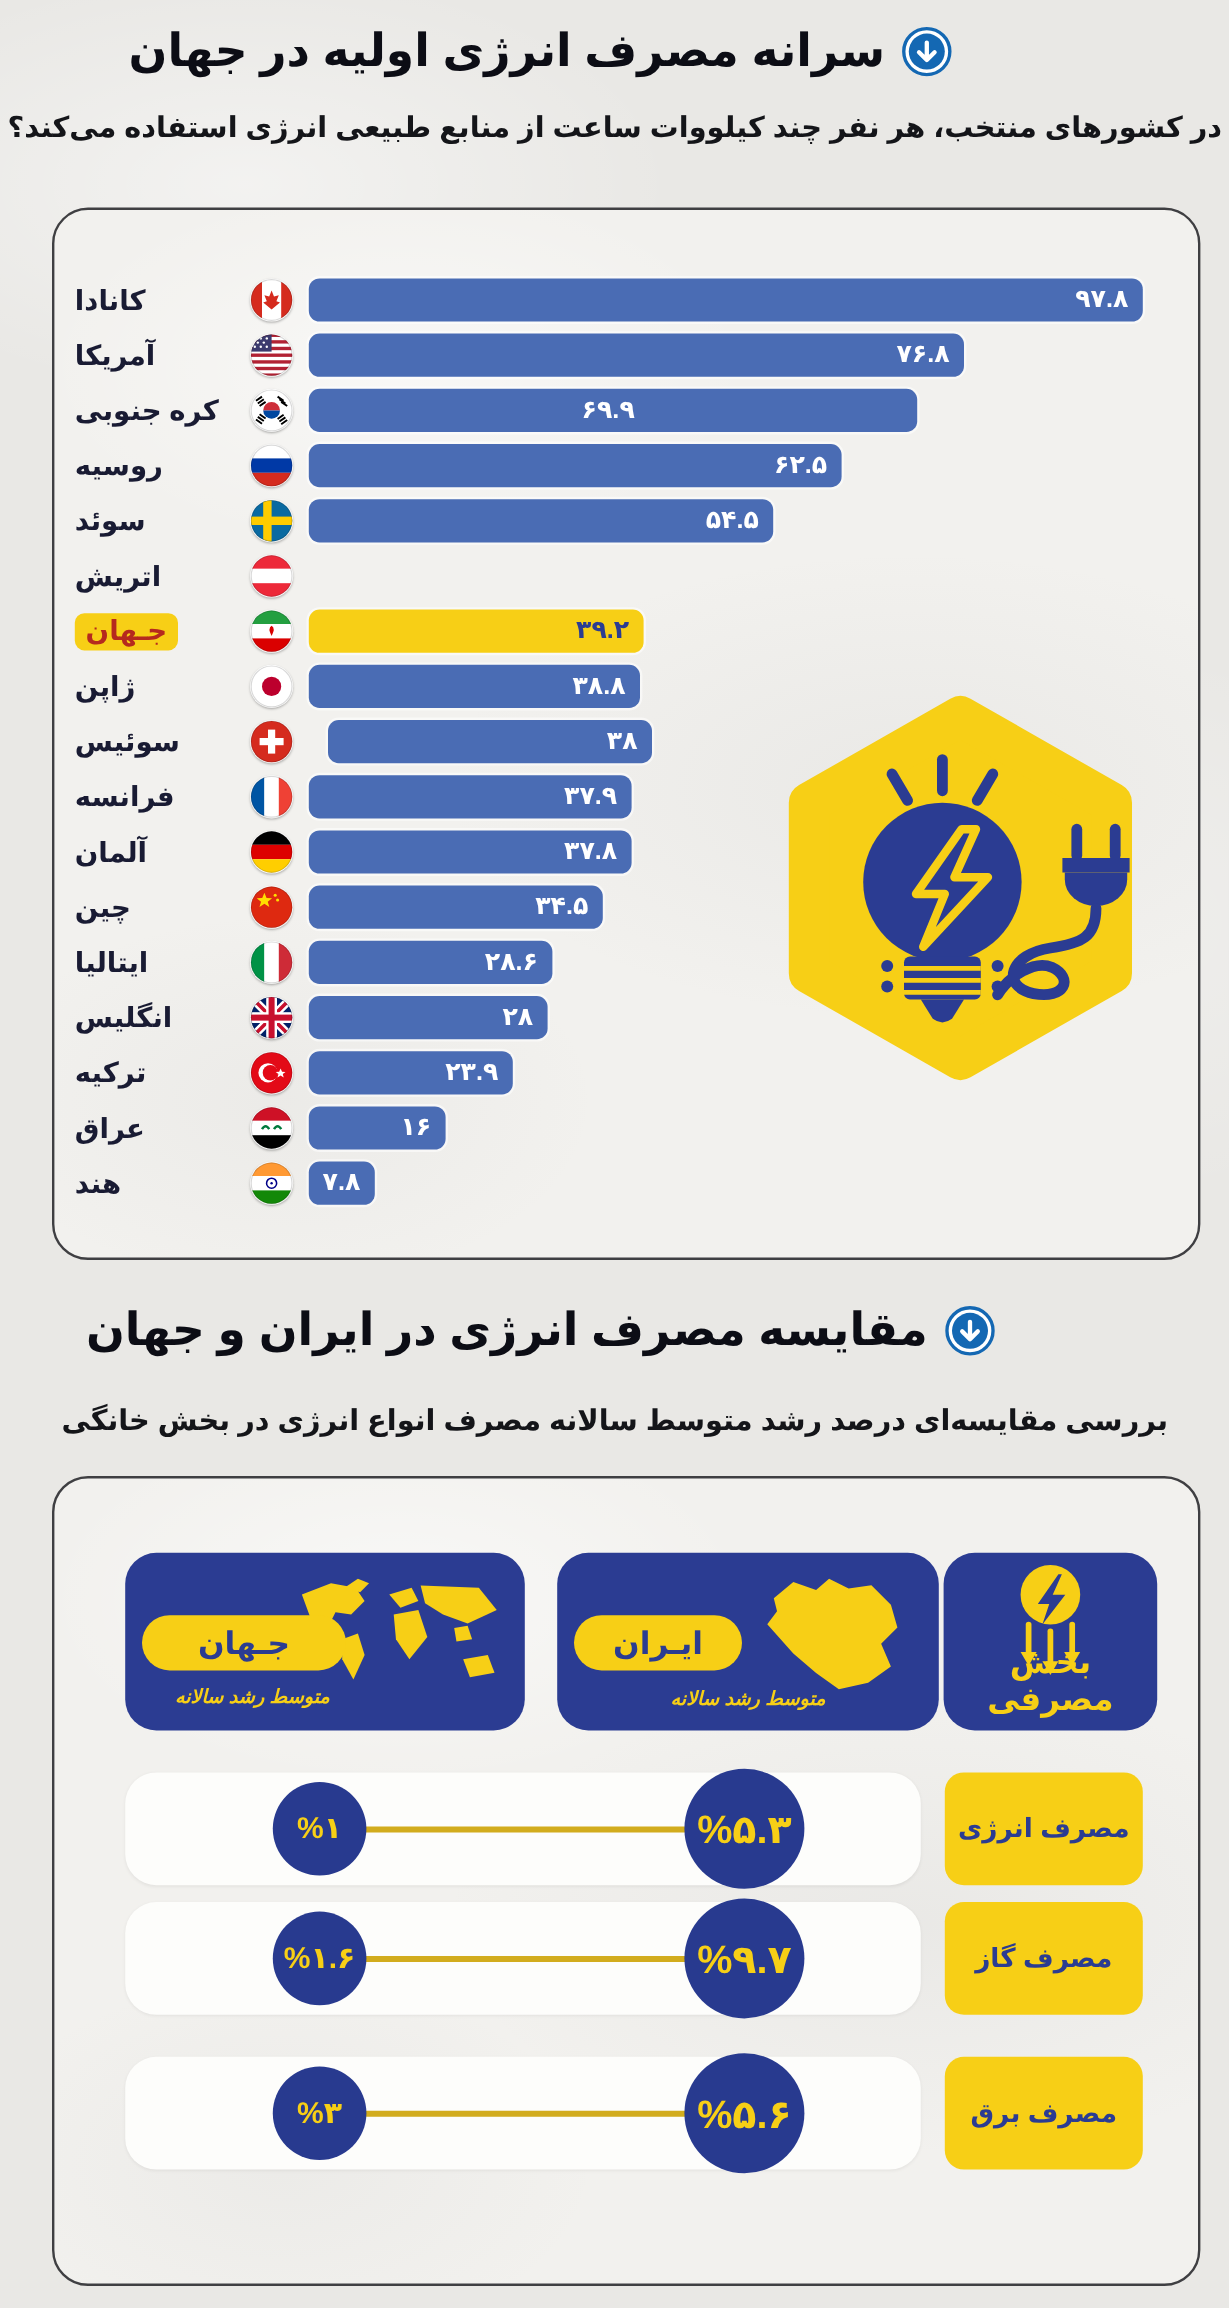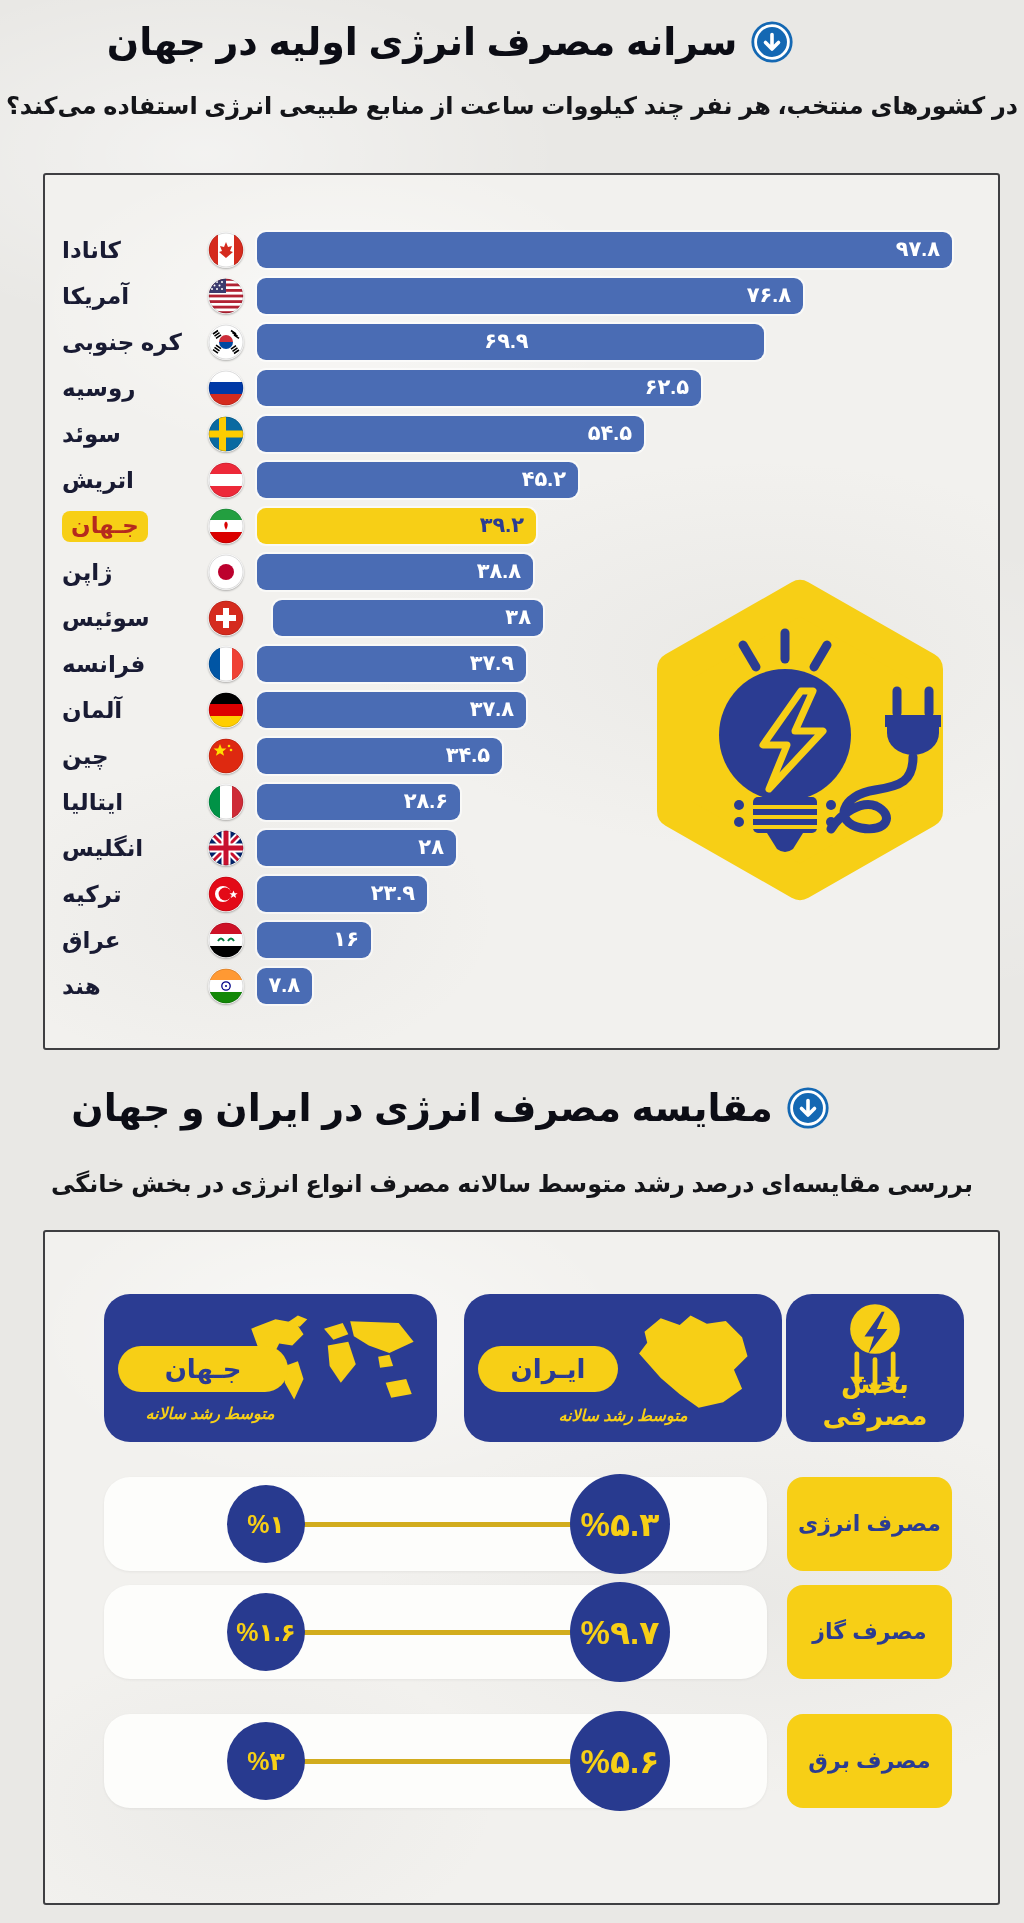--- a/index.html
+++ b/index.html
@@ -14,21 +14,21 @@
   }
   .sec-title-row{position:absolute;left:0;width:100%;display:flex;justify-content:center;align-items:center;gap:14px;direction:rtl;transform:translateX(-62px);}
   .sec-title{margin:0;font-size:38px;font-weight:900;color:#0c0d15;letter-spacing:-.5px;}
   .dl-icon{width:42px;height:42px;flex:none;}
   .sec-sub{position:absolute;left:0;width:100%;margin:0;text-align:center;font-size:24px;font-weight:700;color:#141519;}
   #title1{top:20px;}  #sub1{top:92px;}
   #title2{top:1086px;} #sub2{top:1170px;}
 
   .panel{
     position:absolute;left:43px;width:957px;box-sizing:border-box;
-    border:2px solid #3f3f42;border-radius:3px;
+    border:2px solid #3f3f42;border-radius:30px;
     background-color:#f2f1ee;
     background-image:
       radial-gradient(ellipse 500px 260px at 30% 15%, rgba(255,255,255,.5), transparent 60%),
       radial-gradient(ellipse 600px 300px at 75% 55%, rgba(160,160,160,.10), transparent 65%),
       radial-gradient(ellipse 400px 240px at 20% 85%, rgba(160,160,160,.08), transparent 65%);
   }
   #panel1{top:173px;height:877px;}
   #panel2{top:1230px;height:675px;}
 
   
@@ -237,25 +237,20 @@
               </clipPath>
             </defs>
             <g clip-path="url(#fc5)">
               <rect width="36" height="12" fill="#ed2939"></rect>
               <rect y="12" width="36" height="12" fill="#fff"></rect>
               <rect y="24" width="36" height="12" fill="#ed2939"></rect>
             </g>
             <circle cx="18" cy="18" r="17" fill="none" stroke="rgba(0,0,0,.15)" stroke-width="1"></circle>
           </svg>
         </div>
-    <div class="track">
-      <div class="bar" style="width: 321px;">
-        <bdi class="val">۴۵.۲</bdi>
-      </div>
-    </div>
   </div>
       <div class="bar-row hl">
     <div class="country-label"><span class="country-text">جـهان</span></div>
     <div class="flag">
           <svg viewBox="0 0 36 36" width="36" height="36">
             <defs>
               <clipPath id="fc6">
                 <circle cx="18" cy="18" r="17.2"></circle>
               </clipPath>
             </defs>

